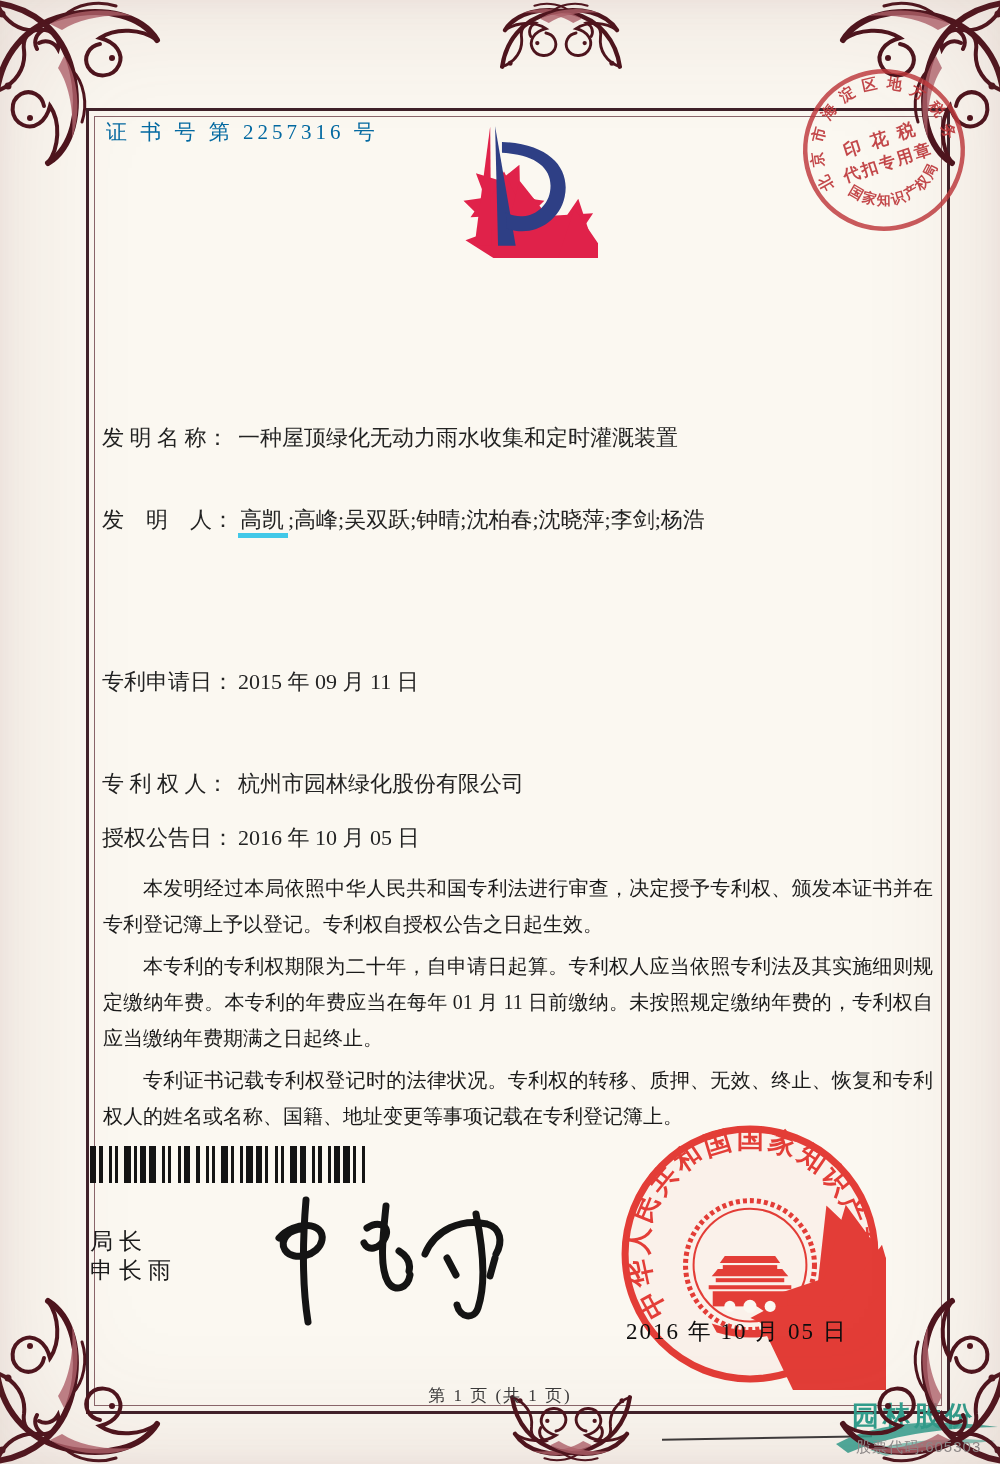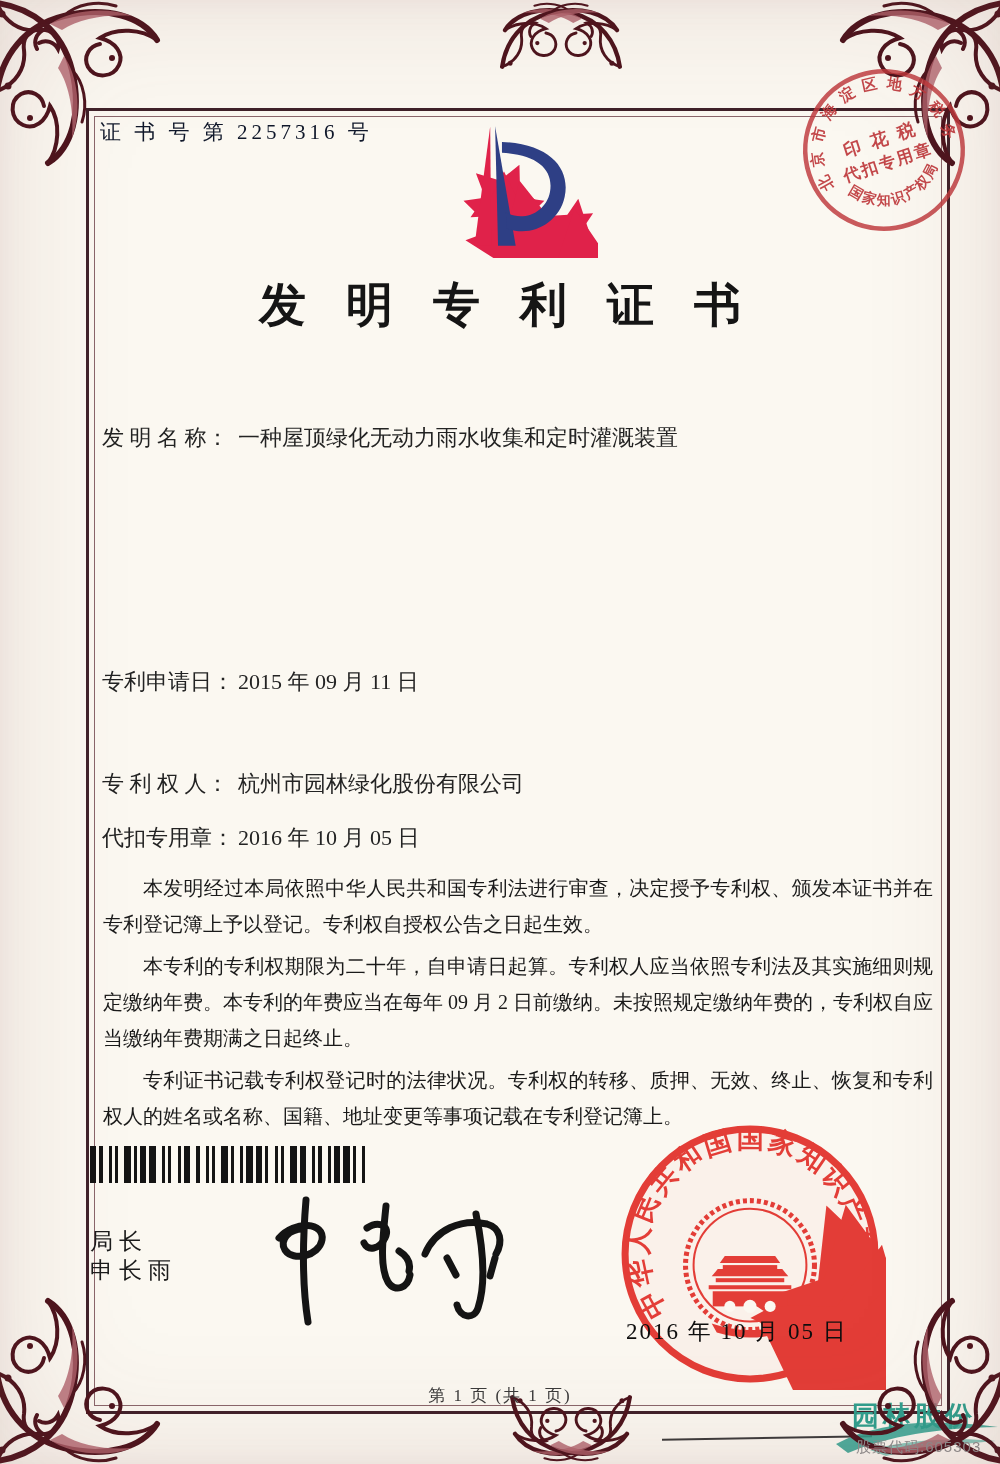--- a/index.html
+++ b/index.html
@@ -21,21 +21,21 @@
 
   
   .orn{position:absolute;z-index:2;}
   .orn.tl{left:-6px;top:-6px;}
   .orn.tr{right:-6px;top:-6px;transform:scaleX(-1);}
   .orn.bl{left:-6px;bottom:-6px;transform:scaleY(-1);}
   .orn.br{right:-6px;bottom:-6px;transform:scale(-1,-1);z-index:31;}
   .orn.tc{left:378px;top:-4px;}
   .orn.bc{left:388px;bottom:-4px;transform:scaleY(-1);}
 
-  .cert-no{position:absolute;left:100px;top:118px;font-size:21px;letter-spacing:4px;color:#0f172a;z-index:5;}
+  .cert-no{position:absolute;left:106px;top:118px;font-size:21px;letter-spacing:4px;color:#0369a1;z-index:5;}
 
   .logo{position:absolute;left:402px;top:120px;z-index:5;}
 
   .title{
     position:absolute;left:0;right:0;top:274px;text-align:center;z-index:5;
     font-size:47px;font-weight:bold;letter-spacing:40px;padding-left:40px;color:#151515;
   }
 
   .field-row{position:absolute;left:102px;font-size:22px;white-space:nowrap;z-index:5;color:#232323;margin-top:9px;}
   .field-label{display:inline-block;min-width:136px;}
@@ -135,38 +135,40 @@
       <use href="#star" transform="translate(62,106) scale(1.15) rotate(-8)"></use>
       <polygon points="90,6 74,128 91,128"></polygon>
     </g>
     <g fill="#2e3f85">
       <polygon points="95,6 98,128 116,128"></polygon>
       <path d="M102,22 C152,24 172,50 166,78 C160,106 130,120 107,110 L106,94
                C124,104 147,94 151,73 C155,50 138,35 102,33 Z"></path>
     </g>
   </svg>
 
-  <div class="title">发明专利证书</div>
 
   <div class="field-row row-0">
     <span class="field-label">发 明 名 称：</span><span>一种屋顶绿化无动力雨水收集和定时灌溉装置</span>
   </div>
+  <div class="field-row row-1">
+    <span class="field-label">发　明　人：</span><span class="u-first">高凯</span><span>;高峰;吴双跃;钟晴;沈柏春;沈晓萍;李剑;杨浩</span>
+  </div>
   <div class="field-row row-3">
     <span class="field-label">专利申请日：</span><span>2015 年 09 月 11 日</span>
   </div>
   <div class="field-row row-4">
     <span class="field-label">专 利 权 人：</span><span>杭州市园林绿化股份有限公司</span>
   </div>
   <div class="field-row row-5">
-    <span class="field-label">代扣专用章：</span><span>2016 年 10 月 05 日</span>
+    <span class="field-label">授权公告日：</span><span>2016 年 10 月 05 日</span>
   </div>
 
   <div class="body-text">
     <p>本发明经过本局依照中华人民共和国专利法进行审查，决定授予专利权、颁发本证书并在专利登记簿上予以登记。专利权自授权公告之日起生效。</p>
-    <p>本专利的专利权期限为二十年，自申请日起算。专利权人应当依照专利法及其实施细则规定缴纳年费。本专利的年费应当在每年 09 月 2 日前缴纳。未按照规定缴纳年费的，专利权自应当缴纳年费期满之日起终止。</p>
+    <p>本专利的专利权期限为二十年，自申请日起算。专利权人应当依照专利法及其实施细则规定缴纳年费。本专利的年费应当在每年 01 月 11 日前缴纳。未按照规定缴纳年费的，专利权自应当缴纳年费期满之日起终止。</p>
     <p>专利证书记载专利权登记时的法律状况。专利权的转移、质押、无效、终止、恢复和专利权人的姓名或名称、国籍、地址变更等事项记载在专利登记簿上。</p>
   </div>
 
   <div class="barcode"><span style="width:6.266666666666667px;background:#141414"></span><span style="width:3.1333333333333333px;background:transparent"></span><span style="width:3.1333333333333333px;background:#141414"></span><span style="width:6.266666666666667px;background:transparent"></span><span style="width:3.1333333333333333px;background:#141414"></span><span style="width:3.1333333333333333px;background:transparent"></span><span style="width:3.1333333333333333px;background:#141414"></span><span style="width:6.266666666666667px;background:transparent"></span><span style="width:6.266666666666667px;background:#141414"></span><span style="width:3.1333333333333333px;background:transparent"></span><span style="width:3.1333333333333333px;background:#141414"></span><span style="width:3.1333333333333333px;background:transparent"></span><span style="width:6.266666666666667px;background:#141414"></span><span style="width:3.1333333333333333px;background:transparent"></span><span style="width:6.266666666666667px;background:#141414"></span><span style="width:6.266666666666667px;background:transparent"></span><span style="width:3.1333333333333333px;background:#141414"></span><span style="width:3.1333333333333333px;background:transparent"></span><span style="width:3.1333333333333333px;background:#141414"></span><span style="width:6.266666666666667px;background:transparent"></span><span style="width:3.1333333333333333px;background:#141414"></span><span style="width:3.1333333333333333px;background:transparent"></span><span style="width:6.266666666666667px;background:#141414"></span><span style="width:6.266666666666667px;background:transparent"></span><span style="width:3.1333333333333333px;background:#141414"></span><span style="width:6.266666666666667px;background:transparent"></span><span style="width:3.1333333333333333px;background:#141414"></span><span style="width:3.1333333333333333px;background:transparent"></span><span style="width:3.1333333333333333px;background:#141414"></span><span style="width:6.266666666666667px;background:transparent"></span><span style="width:6.266666666666667px;background:#141414"></span><span style="width:3.1333333333333333px;background:transparent"></span><span style="width:3.1333333333333333px;background:#141414"></span><span style="width:6.266666666666667px;background:transparent"></span><span style="width:3.1333333333333333px;background:#141414"></span><span style="width:3.1333333333333333px;background:transparent"></span><span style="width:6.266666666666667px;background:#141414"></span><span style="width:3.1333333333333333px;background:transparent"></span><span style="width:6.266666666666667px;background:#141414"></span><span style="width:3.1333333333333333px;background:transparent"></span><span style="width:3.1333333333333333px;background:#141414"></span><span style="width:6.266666666666667px;background:transparent"></span><span style="width:3.1333333333333333px;background:#141414"></span><span style="width:3.1333333333333333px;background:transparent"></span><span style="width:3.1333333333333333px;background:#141414"></span><span style="width:6.266666666666667px;background:transparent"></span><span style="width:6.266666666666667px;background:#141414"></span><span style="width:3.1333333333333333px;background:transparent"></span><span style="width:6.266666666666667px;background:#141414"></span><span style="width:6.266666666666667px;background:transparent"></span><span style="width:3.1333333333333333px;background:#141414"></span><span style="width:3.1333333333333333px;background:transparent"></span><span style="width:3.1333333333333333px;background:#141414"></span><span style="width:6.266666666666667px;background:transparent"></span><span style="width:3.1333333333333333px;background:#141414"></span><span style="width:3.1333333333333333px;background:transparent"></span><span style="width:6.266666666666667px;background:#141414"></span><span style="width:3.1333333333333333px;background:transparent"></span><span style="width:6.266666666666667px;background:#141414"></span><span style="width:3.1333333333333333px;background:transparent"></span><span style="width:3.1333333333333333px;background:#141414"></span><span style="width:6.266666666666667px;background:transparent"></span><span style="width:3.1333333333333333px;background:#141414"></span><span style="width:6.266666666666667px;background:transparent"></span></div>
 
   <div class="signer-title">局长</div>
   <div class="signer-name">申长雨</div>
 
   <svg class="signature" width="262" height="130" viewBox="0 0 260 130">
     <g fill="none" stroke="#141414" stroke-width="7" stroke-linecap="round">

